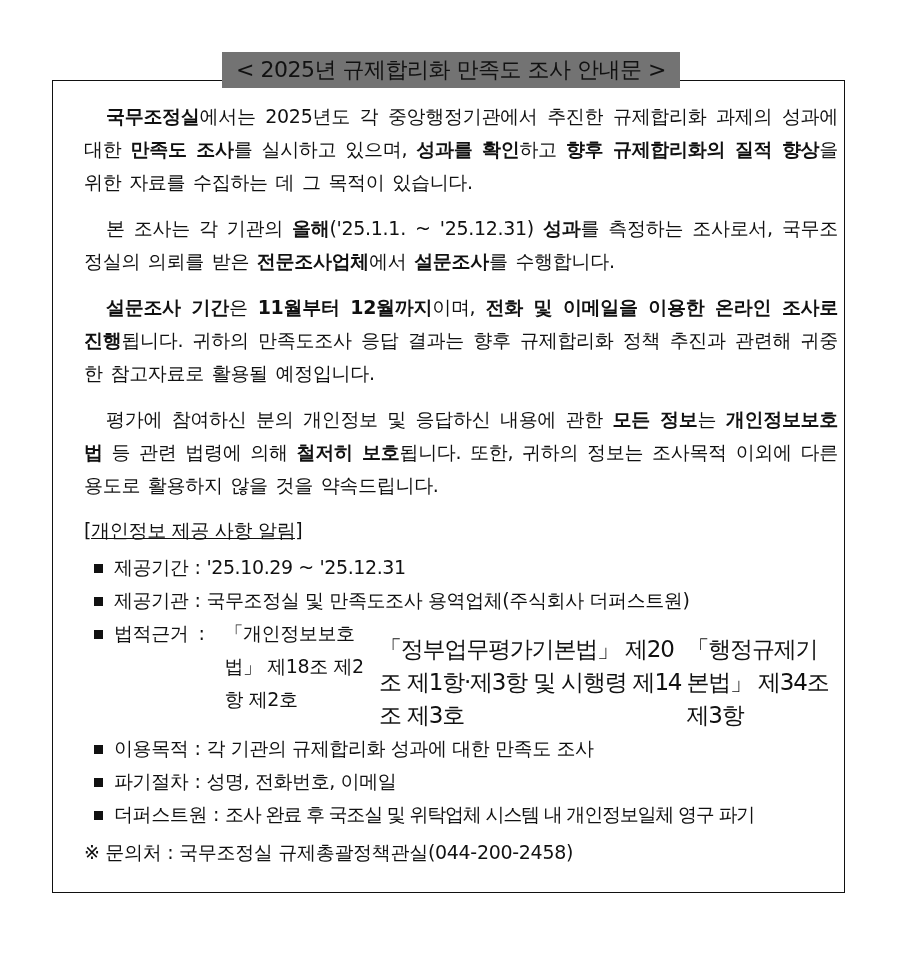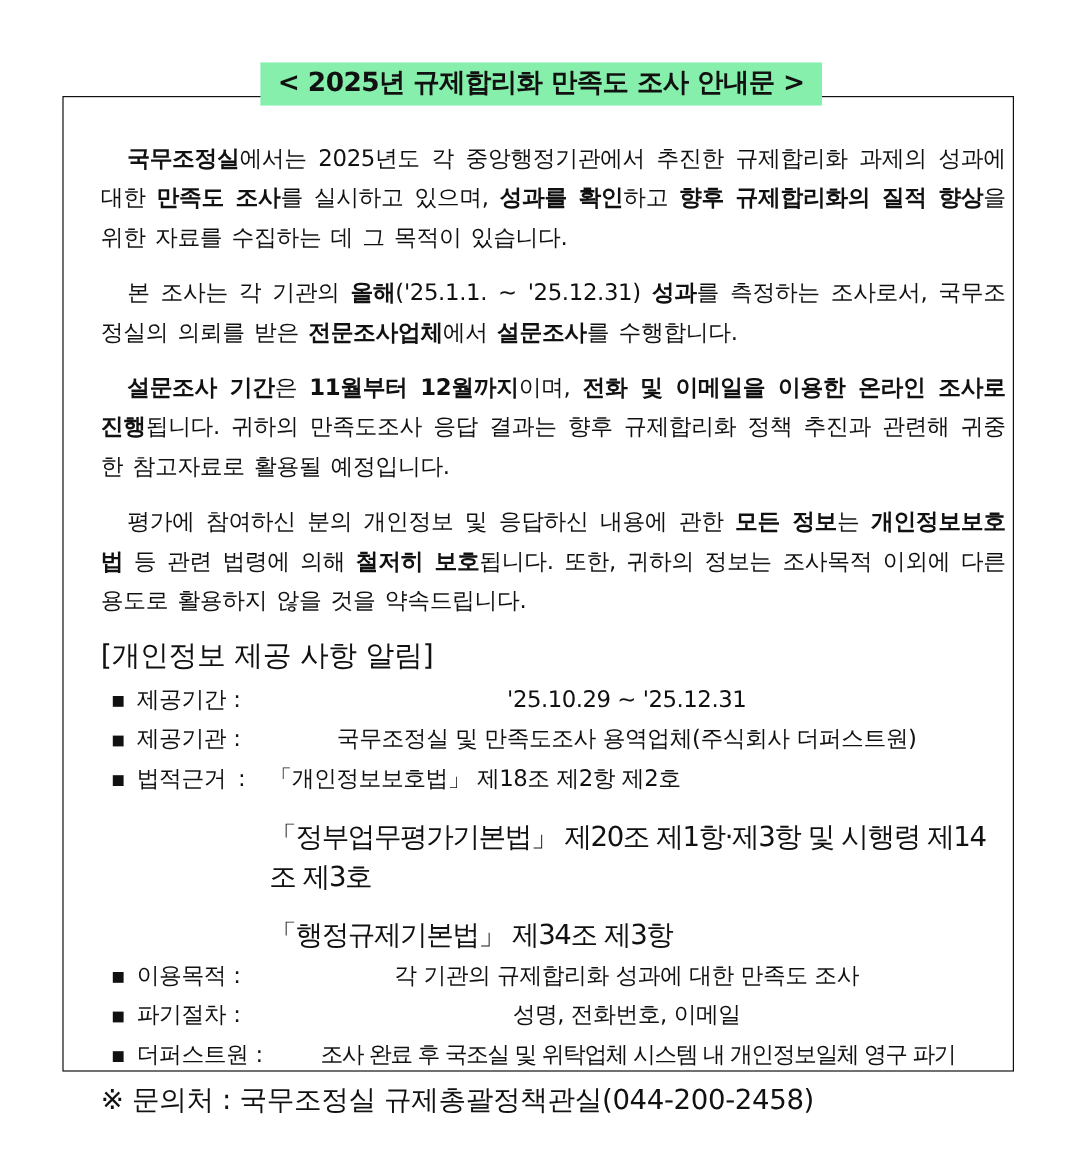--- a/index.html
+++ b/index.html
@@ -1,39 +1,39 @@
 <!DOCTYPE html>
 <html><head>
 <meta charset="utf-8">
 <style>
   html, body { margin:0; padding:0; background:#ffffff; }
   body { width:902px; height:970px; position:relative; overflow:hidden;
          font-family:"DejaVu Sans", "Liberation Sans", sans-serif; color:#111; }
   .box { position:absolute; left:52px; top:80px; width:793px; height:813px;
          border:1.5px solid #111; box-sizing:border-box; }
   .title-wrap { position:absolute; left:0; width:902px; top:52px; text-align:center; }
-  .title { display:inline-block; background:#86efac; padding:0 14px; font-size:22px; font-weight:bold;
+  .title { display:inline-block; background:#737373; padding:0 14px; font-size:22px; font-weight:normal;
            letter-spacing:-0.5px; line-height:36px; }
-  .content { position:absolute; left:84px; top:116px; width:754px; }
+  .content { position:absolute; left:84px; top:100px; width:754px; }
   .para { font-size:19px; line-height:33px; text-align:justify; text-align-last:left;
           letter-spacing:-0.3px; margin:0 0 13px 0; word-spacing:2px; }
   .para .ind { display:inline-block; width:22px; }
   .para b { font-weight:bold; }
   .small { font-size:19px; }
-  .section-title { font-size:24px; line-height:30px; margin:4px 0 6px 0; letter-spacing:-0.3px; }
+  .section-title { font-size:19px; line-height:30px; margin:4px 0 6px 0; letter-spacing:-0.3px;text-decoration:underline; }
   .items { list-style:none; margin:0; padding:0 0 0 4px; }
   .item { display:flex; font-size:19px; line-height:33px; letter-spacing:-0.4px; }
   .bullet { width:26px; flex:none; position:relative; }
   .bullet::before { content:""; position:absolute; left:6px; top:13px; width:9px; height:9px; background:#111; }
   .label { flex:none; }
   .sep { flex:none; padding:0 6px; }
-  .val { flex:1;text-align:center; }
-  .law-lines { display:flex; flex-direction:column; }
+  .val { flex:1; }
+  .law-lines { display:flex; }
   .law-line.cond { font-size:23px; letter-spacing:-1.2px;margin-top:16px; }
-  .contact { font-size:23px; line-height:30px; margin-top:6px; letter-spacing:-0.3px; }
+  .contact { font-size:19px; line-height:30px; margin-top:6px; letter-spacing:-0.3px; }
 </style>
 </head>
 <body>
 
 <div class="box"></div>
 
 <div class="title-wrap">
   <span class="title">&lt; 2025년 규제합리화 만족도 조사 안내문 &gt;</span>
 </div>
 

